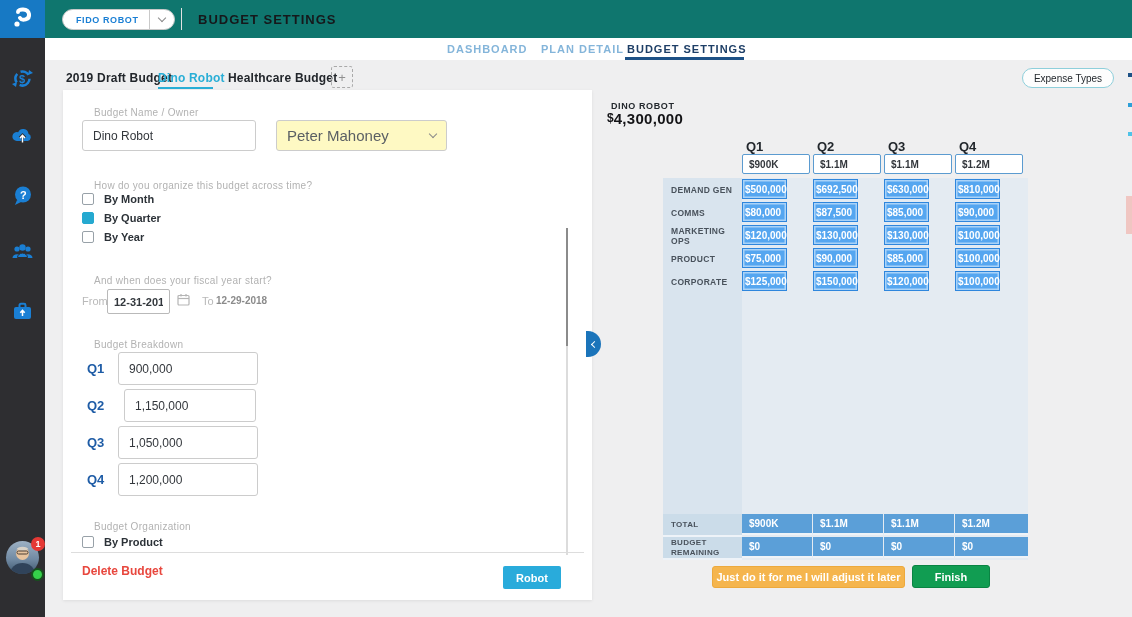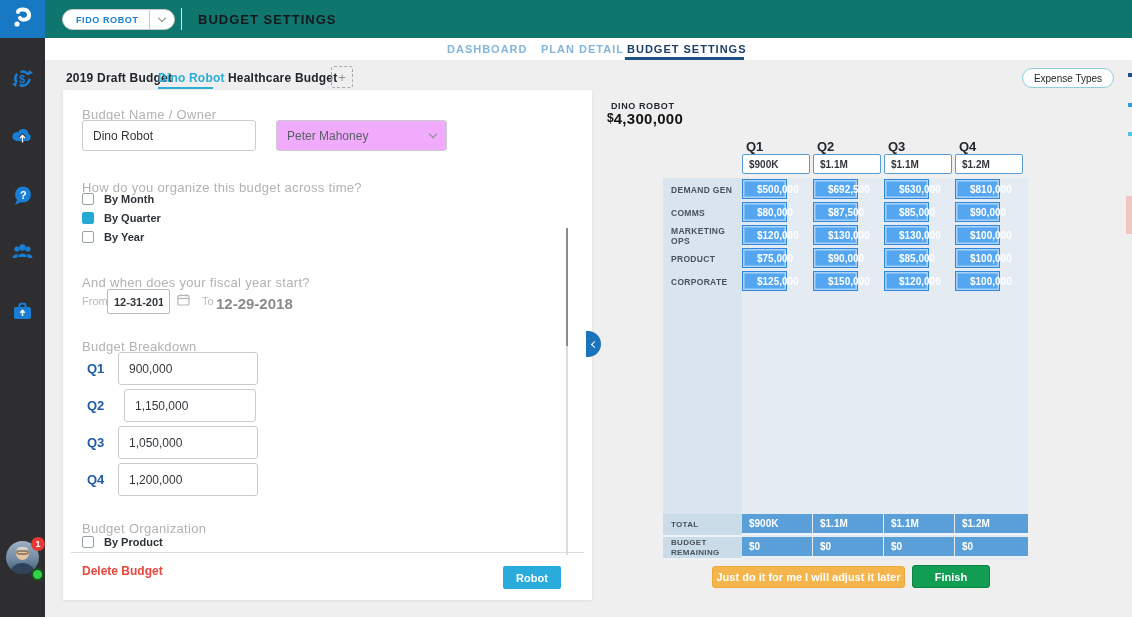--- a/index.html
+++ b/index.html
@@ -38,54 +38,54 @@
   
   .btab { position:absolute; top:71px; font-size:12px; font-weight:bold; color:#22262b; cursor:pointer; letter-spacing:.2px; }
   .btab.active { color:#29aed6; }
   .btab-underline { position:absolute; left:158px; top:87px; width:55px; height:2px; background:#29aed6; }
   .add-tab { position:absolute; left:331px; top:66px; width:22px; height:22px; border:1px dashed #a9a9a9; border-radius:3px; color:#8f8f8f; font-size:13px; display:flex; align-items:center; justify-content:center; cursor:pointer; background:transparent; }
   .expense-pill { position:absolute; left:1022px; top:68px; width:92px; height:20px; border:1px solid #8ecfdb; border-radius:11px; background:#fdfdfd; font-size:10px; font-weight:normal; color:#23282d; display:flex; align-items:center; justify-content:center; cursor:pointer; }
 
   
   .card { position:absolute; left:63px; top:90px; width:529px; height:510px; background:#fff; box-shadow:0 1px 3px rgba(0,0,0,.08); }
   .card-scroll { position:absolute; left:0; top:0; width:529px; height:462px; overflow:hidden; }
-  .flabel { position:absolute; font-size:13px; color:#b2b2b2; letter-spacing:.3px; }
+  .flabel { position:absolute; font-size:10px; color:#b2b2b2; letter-spacing:.3px;margin-left:12px; }
   .tinput { position:absolute; border:1px solid #cccccc; border-radius:3px; font-family:"Liberation Sans",sans-serif; font-size:12px; color:#33373c; padding:0 10px; background:#fff; }
-  .selbox { position:absolute; border:1px solid #cccccc; border-radius:3px; background:#f0abfc; display:flex; align-items:center; padding:0 10px; font-size:12px; color:#5a5f64; cursor:pointer; }
+  .selbox { position:absolute; border:1px solid #cccccc; border-radius:3px; background:#fef9c3; display:flex; align-items:center; padding:0 10px; font-size:15px; color:#5a5f64; cursor:pointer; }
   .selbox .chev-down { margin-left:auto; }
   .cbrow { position:absolute; left:19px; display:flex; align-items:center; gap:10px; cursor:pointer; }
   .cbox { width:12px; height:12px; border:1.5px solid #98a1a8; border-radius:2px; background:#fff; }
   .cbrow.checked .cbox { background:#25a9d0; border-color:#25a9d0; }
   .cblabel { font-size:11px; font-weight:bold; color:#2c3238; }
   .qlabel { position:absolute; left:24px; font-size:13px; font-weight:bold; color:#1e5ca6; }
   .divider { position:absolute; left:8px; top:462px; width:513px; height:1px; background:#dddddd; }
   .delete-link { position:absolute; left:19px; top:474px; font-size:12px; font-weight:bold; color:#e8473e; cursor:pointer; }
   .export-btn { position:absolute; left:440px; top:476px; width:58px; height:23px; background:#29abdb; border:none; border-radius:2px; color:#fff; font-size:11px; font-weight:bold; cursor:pointer; font-family:"Liberation Sans",sans-serif; }
   .scroll-track { position:absolute; left:503px; top:138px; width:2px; height:327px; background:#dcdcdc; }
   .scroll-thumb { position:absolute; left:0; top:0; width:2px; height:118px; background:#8b8b8b; cursor:grab; }
   .from-lbl, .to-lbl { position:absolute; font-size:11px; color:#b9b9b9; }
   .date-input { position:absolute; border:1px solid #b9b9b9; border-radius:2px; font-size:11px; font-weight:bold; color:#33383d; padding:0 6px; font-family:"Liberation Sans",sans-serif; background:#fff; }
-  .to-date { position:absolute; font-size:15px; font-weight:bold; color:#8b8b8b; }
+  .to-date { position:absolute; font-size:10px; font-weight:bold; color:#8b8b8b; }
 
   
   .collapse-btn { position:absolute; left:586px; top:331px; width:15px; height:26px; background:#1b74ba; border-radius:0 13px 13px 0; cursor:pointer; display:flex; align-items:center; justify-content:center; }
   .chev-left { width:5px; height:5px; border-left:1.5px solid #fff; border-bottom:1.5px solid #fff; transform:rotate(45deg); margin-left:2px; }
 
   
   .sum-label { position:absolute; left:611px; top:101px; font-size:9px; font-weight:bold; letter-spacing:.6px; color:#24292e; }
   .sum-amount { position:absolute; left:607px; top:110px; display:flex; color:#131316; }
   .sum-amount .cur { font-size:12px; font-weight:bold; margin-top:1px; }
   .sum-amount .amt { font-size:15px; font-weight:bold; letter-spacing:.3px; }
   .qcolhead { position:absolute; top:139px; font-size:13px; font-weight:bold; color:#22272c; }
   .qcolinput { position:absolute; top:154px; width:68px; height:20px; border:1px solid #5b9bd0; border-radius:2px; background:#fff; font-size:10px; font-weight:bold; color:#33373c; padding:0 6px; font-family:"Liberation Sans",sans-serif; }
   .btable { position:absolute; left:663px; top:178px; width:365px; height:382px; background:#e4ebf2; }
   .label-col { position:absolute; left:0; top:0; width:79px; height:382px; background:#d9e4ee; }
   .trow { position:absolute; left:0; width:365px; height:23px; }
   .trow .rlabel { position:absolute; left:0; top:0; width:79px; height:23px; display:flex; align-items:center; padding-left:8px; font-size:8.5px; font-weight:bold; letter-spacing:.3px; color:#49525c; }
-  .vcell { position:absolute; top:1px; width:45px; height:20px; background:#55a6f0; border:1px solid #2e86dd; box-shadow:inset 0 0 0 1.5px rgba(255,255,255,.5); color:#fff; font-size:10px; font-weight:bold; display:flex; align-items:center; padding-left:14px; cursor:text; }
+  .vcell { position:absolute; top:1px; width:45px; height:20px; background:#55a6f0; border:1px solid #2e86dd; box-shadow:inset 0 0 0 1.5px rgba(255,255,255,.5); color:#fff; font-size:10px; font-weight:bold; display:flex; align-items:center; padding-left:2px; cursor:text; }
   .trow-bottom .rlabel { background:#cbdce9; border-bottom:2px solid #eef3f8; font-size:8px; line-height:1.15; padding-right:4px; }
   .fcell { position:absolute; top:0; width:70px; height:21px; background:#5b9fd8; border-bottom:2px solid #eef3f8; color:#fff; font-size:10px; font-weight:bold; display:flex; align-items:center; padding-left:7px; }
   .auto-btn { position:absolute; left:712px; top:566px; width:193px; height:22px; background:#f5b54d; border:1px solid #eda93c; border-radius:3px; color:#fff; font-size:11px; font-weight:bold; cursor:pointer; font-family:"Liberation Sans",sans-serif; }
   .finish-btn { position:absolute; left:912px; top:565px; width:78px; height:23px; background:#119d52; border:1px solid #0a8443; border-radius:3px; color:#fff; font-size:11px; font-weight:bold; cursor:pointer; font-family:"Liberation Sans",sans-serif; }
 
   
   .edge-dot { position:absolute; width:4px; height:4px; }
   .edge-bar { position:absolute; left:1126px; top:196px; width:6px; height:38px; background:#f0c6c2; }
 </style>
 </head>

